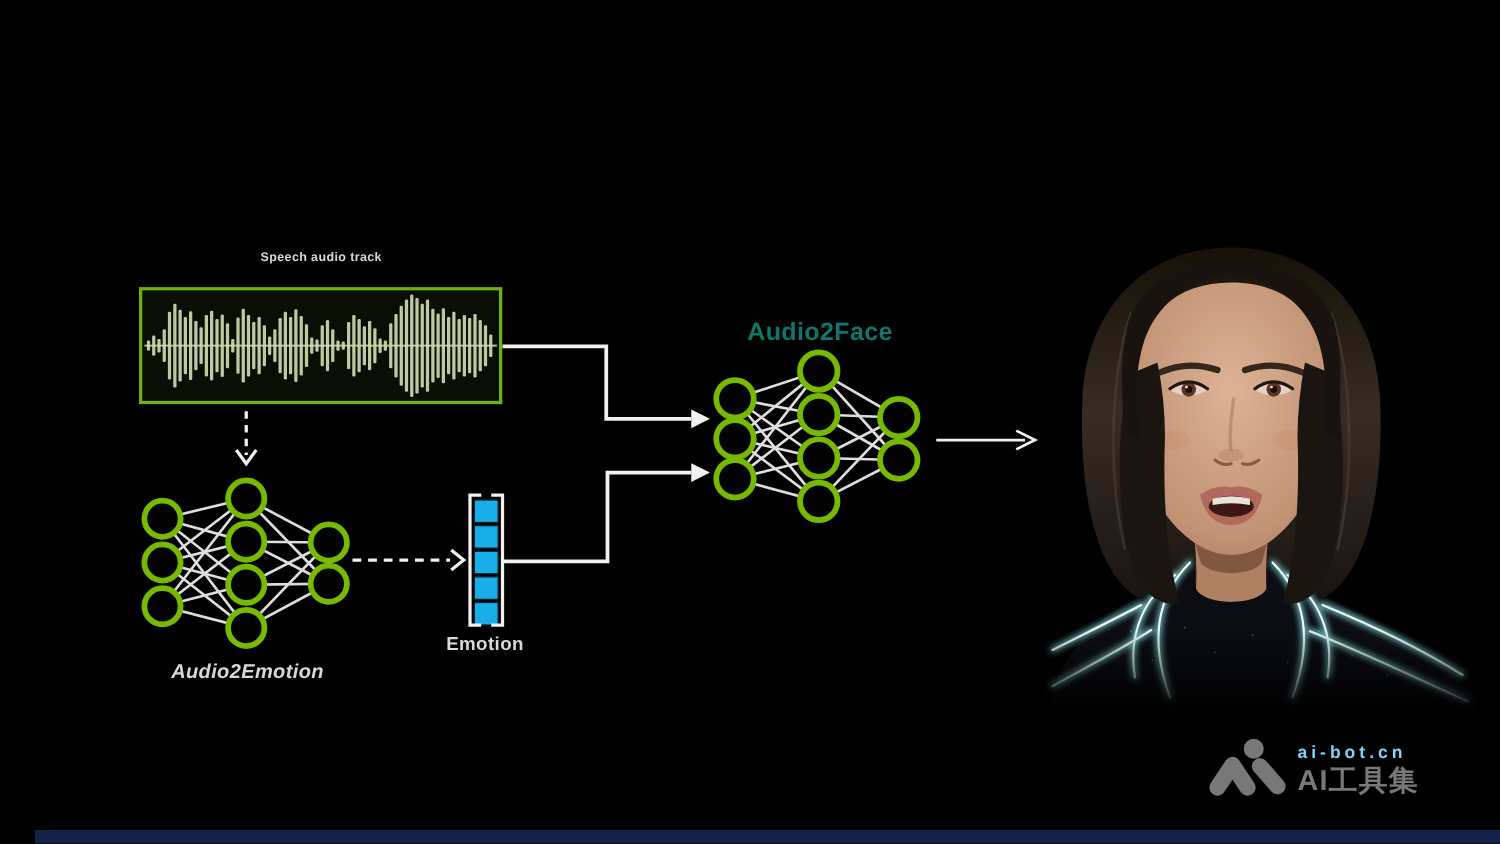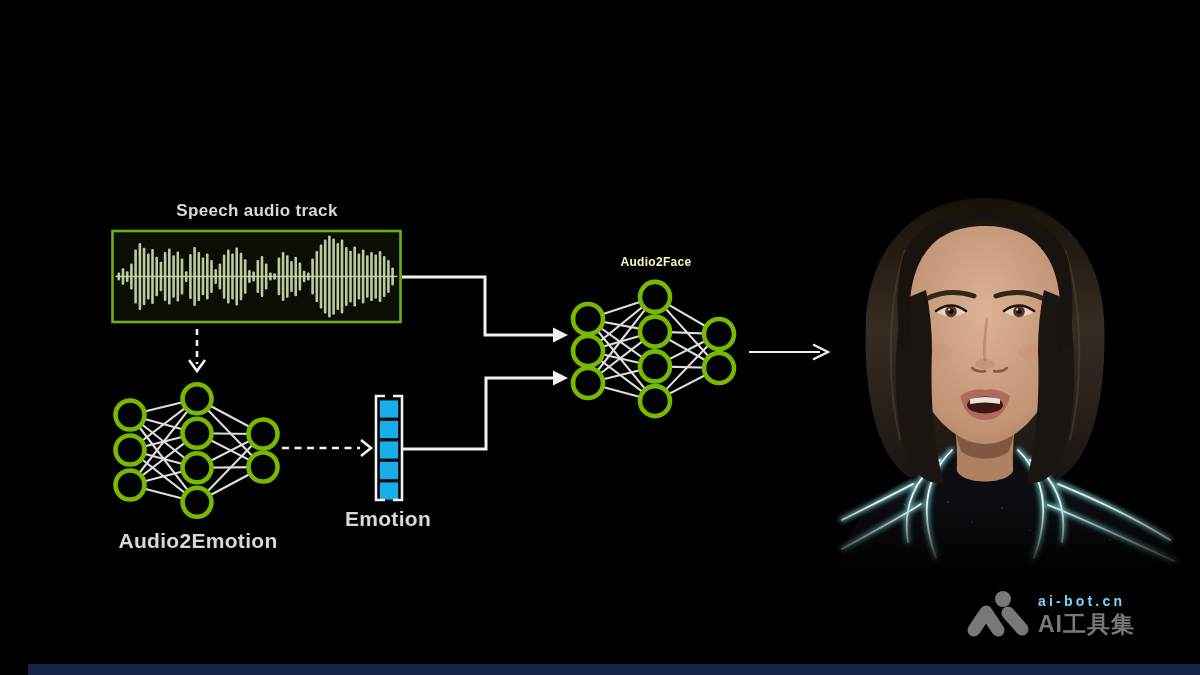--- a/index.html
+++ b/index.html
@@ -1,23 +1,23 @@
 <!DOCTYPE html>
 <html><head>
 <meta charset="utf-8">
 <style>
   html,body{margin:0;padding:0;background:#000;}
   #stage{position:relative;width:1200px;height:675px;background:#000;overflow:hidden;
          font-family:"Liberation Sans",sans-serif;}
   #scene{position:absolute;left:0;top:0;}
   .label{position:absolute;font-weight:700;color:#d8d8d8;text-align:center;letter-spacing:.3px;}
-  .lbl-speech{left:112px;top:201px;width:290px;font-size:17px;}
-  .lbl-a2e{left:112px;top:529px;width:172px;font-size:21px;}
-  .lbl-emotion{left:337px;top:507px;width:102px;font-size:21px;}
-  .lbl-a2f{left:578px;top:255px;width:156px;font-size:12px;color:#fef9c3;}
+  .lbl-speech{left:112px;top:201px;width:290px;font-size:10px;}
+  .lbl-a2e{left:112px;top:529px;width:172px;font-size:16px;font-style:italic;}
+  .lbl-emotion{left:337px;top:507px;width:102px;font-size:15px;}
+  .lbl-a2f{left:578px;top:255px;width:156px;font-size:20px;color:#0f766e;}
   .wm-site{position:absolute;left:1038px;top:593px;width:160px;font-weight:700;
            font-size:14px;letter-spacing:3.2px;color:#7dd3fc;}
   .wm-name{position:absolute;left:1038px;top:609px;width:170px;font-weight:700;
            font-size:23px;letter-spacing:1px;color:#787878;}
   .bottom-bar{position:absolute;left:28px;top:664px;width:1172px;height:11px;background:#15224a;}
 </style>
 </head>
 <body>
 
 <div id="stage">

